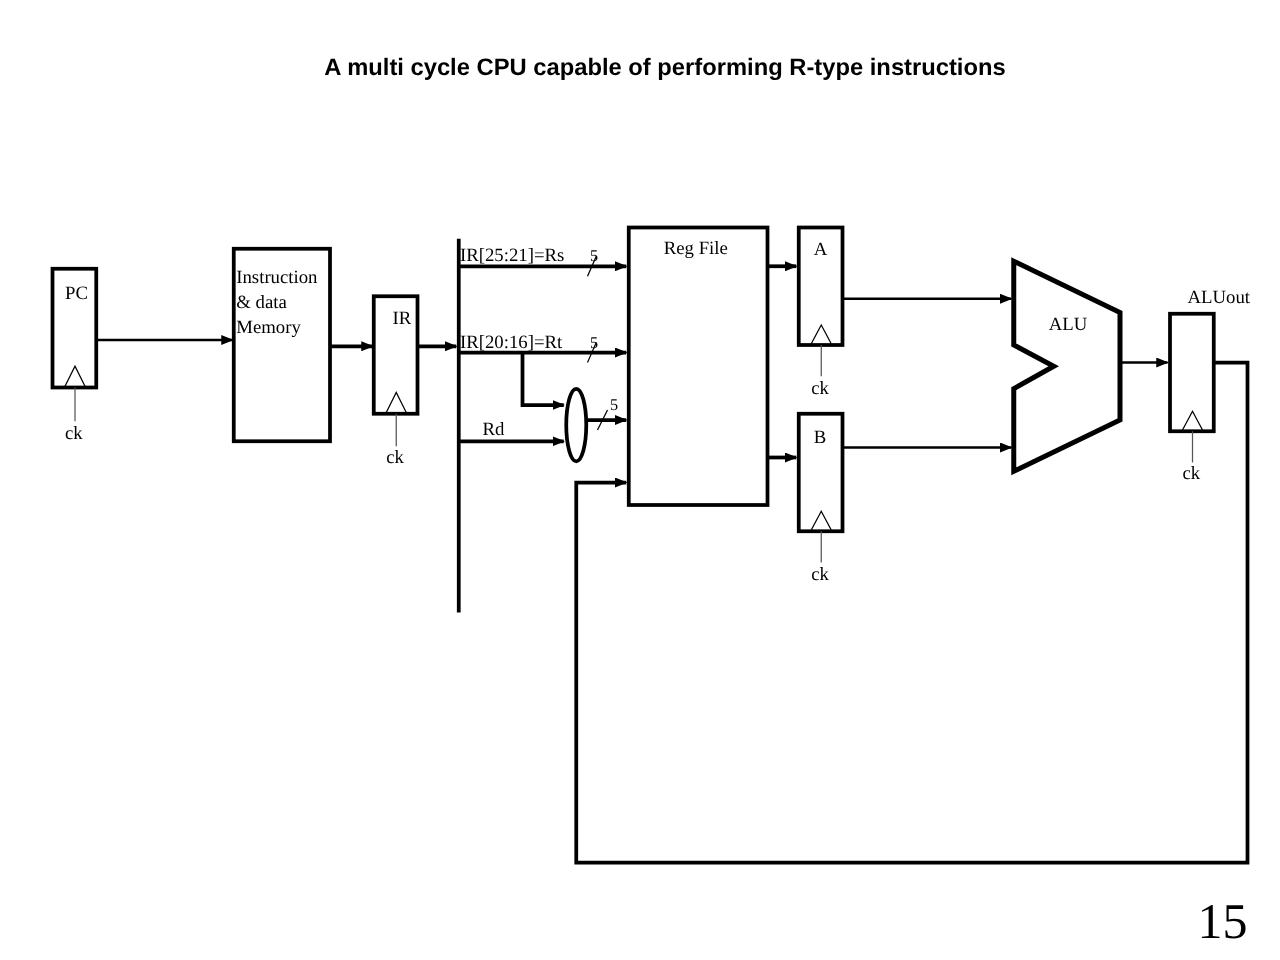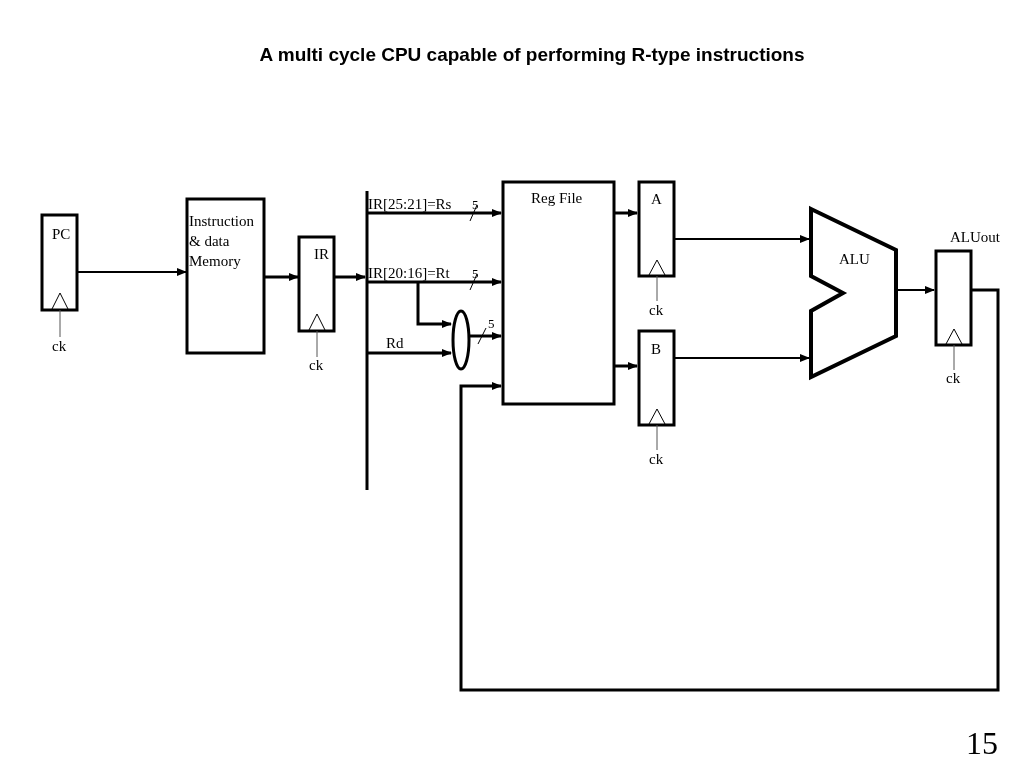--- a/index.html
+++ b/index.html
@@ -1,19 +1,19 @@
 <!DOCTYPE html>
 <html><head>
 <meta charset="utf-8">
 <style>
   html, body { margin:0; padding:0; background:#ffffff; }
   body { width:1024px; height:768px; position:relative; overflow:hidden; }
   .title { position:absolute; top:44px; left:0; width:1064px; text-align:center;
            font-family:"Liberation Sans", sans-serif; font-weight:bold; font-size:19px; color:#000; }
-  .page { position:absolute; right:26px; top:713px; font-family:"Liberation Serif", serif; font-size:32px; color:#000;margin-top:12px; }
+  .page { position:absolute; right:26px; top:713px; font-family:"Liberation Serif", serif; font-size:40px; color:#000; }
   svg { position:absolute; left:0; top:0; }
   svg text { font-family:"Liberation Serif", serif; fill:#000; }
 </style>
 </head>
 <body>
 
 <div class="title">A multi cycle CPU capable of performing R-type instructions</div>
 
 <svg width="1024" height="768" viewBox="0 0 1024 768">
   <defs>

